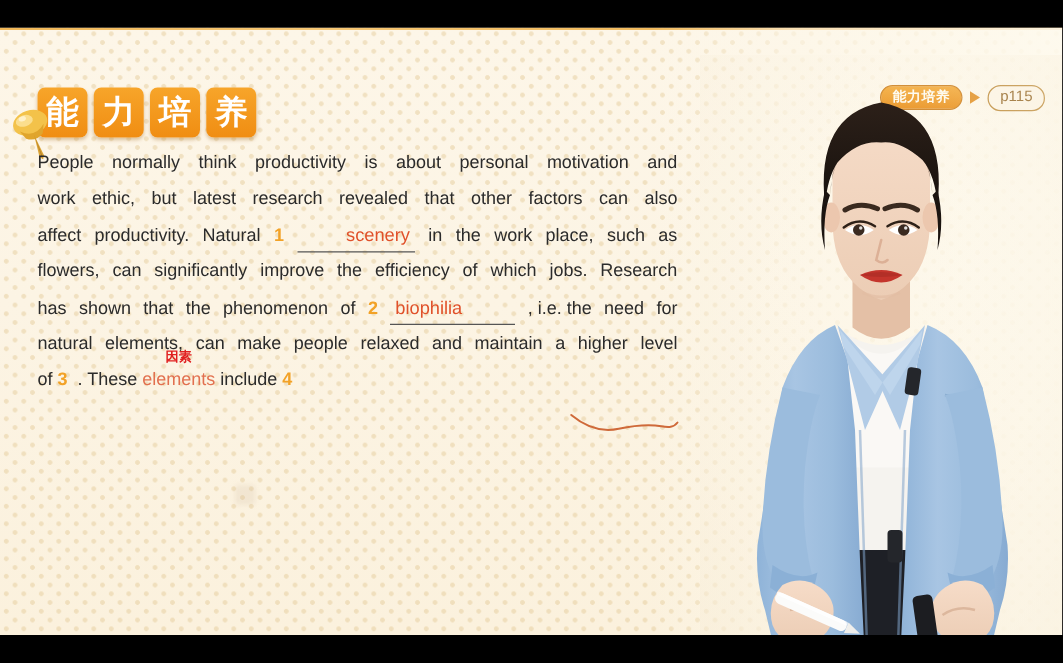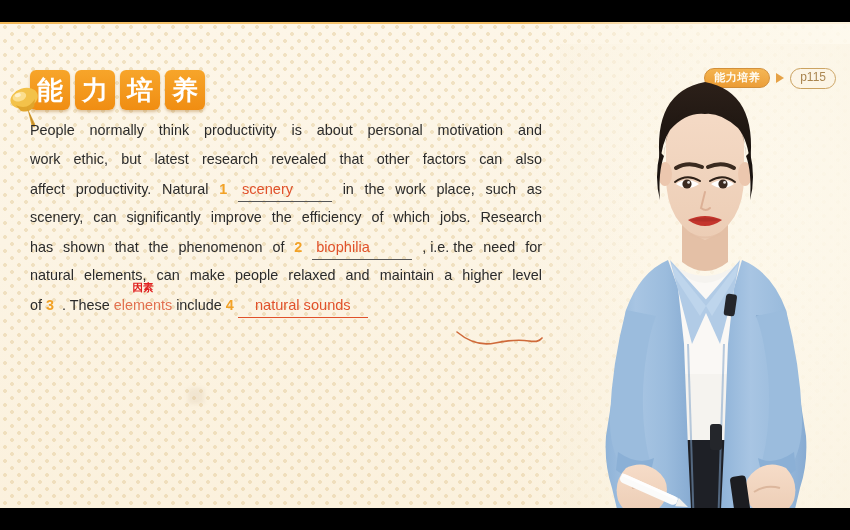--- a/index.html
+++ b/index.html
@@ -169,21 +169,21 @@
   .ans {
     position: relative;
     display: inline-block;
     color: #e0512a;
     font-size: 14.6px;
     padding: 0 4px 1px 4px;
     border-bottom: 1.4px solid #555555;
     line-height: 1.35;
     white-space: nowrap;
   }
-  .ans.wide-s { min-width: 86px; text-align: left; }
+  .ans.wide-s { min-width: 86px; text-align: right; }
   .ans.wide-b { min-width: 92px; text-align: left; }
   .ans.wide-a { min-width: 116px; text-align: center; }
   .ans.wide-n { min-width: 122px; text-align: center; border-bottom-color: #e0512a; }
 
   .kw {
     position: relative;
     color: #e2704f;
     display: inline-block;
   }
   .kw-anno {
@@ -296,21 +296,21 @@
           <span class="num">1</span>
           <span class="ans wide-s">scenery</span>
           <span class="w">in</span>
           <span class="w">the</span>
           <span class="w">work</span>
           <span class="w">place,</span>
           <span class="w">such</span>
           <span class="w">as</span>
         </div>
         <div class="line justify">
-          <span class="w">scenery,</span>
+          <span class="w">flowers,</span>
           <span class="w">can</span>
           <span class="w">significantly</span>
           <span class="w">improve</span>
           <span class="w">the</span>
           <span class="w">efficiency</span>
           <span class="w">of</span>
           <span class="w">which</span>
           <span class="w">jobs.</span>
           <span class="w">Research</span>
         </div>
@@ -333,21 +333,21 @@
           <span class="w">can</span>
           <span class="w">make</span>
           <span class="w">people</span>
           <span class="w">relaxed</span>
           <span class="w">and</span>
           <span class="w">maintain</span>
           <span class="w">a</span>
           <span class="w">higher</span>
           <span class="w">level</span>
         </div>
-        <div class="line"><span class="w">of</span>&nbsp;<span class="num">3</span>&nbsp;&nbsp;<span class="w">. These</span>&nbsp;<span class="kw"><span class="kw-anno">因素</span><span>elements</span></span>&nbsp;<span class="w">include</span>&nbsp;<span class="num">4</span>&nbsp;<span class="ans wide-n">natural sounds</span></div>
+        <div class="line"><span class="w">of</span>&nbsp;<span class="num">3</span>&nbsp;&nbsp;<span class="w">. These</span>&nbsp;<span class="kw"><span class="kw-anno">因素</span><span>elements</span></span>&nbsp;<span class="w">include</span>&nbsp;<span class="num">4</span>&nbsp;</div>
       </div>
 
     <div id="squiggle">
       <svg width="90" height="20" viewBox="0 0 90 20">
         <path d="M2 2 C14 12, 26 16, 40 13 C52 10.5, 62 9, 74 11 C80 12, 84 12, 87 8" fill="none" stroke="#cf6a3a" stroke-width="1.6" stroke-linecap="round"></path>
       </svg>
     </div>
 
     <div id="smudge"></div>
 

